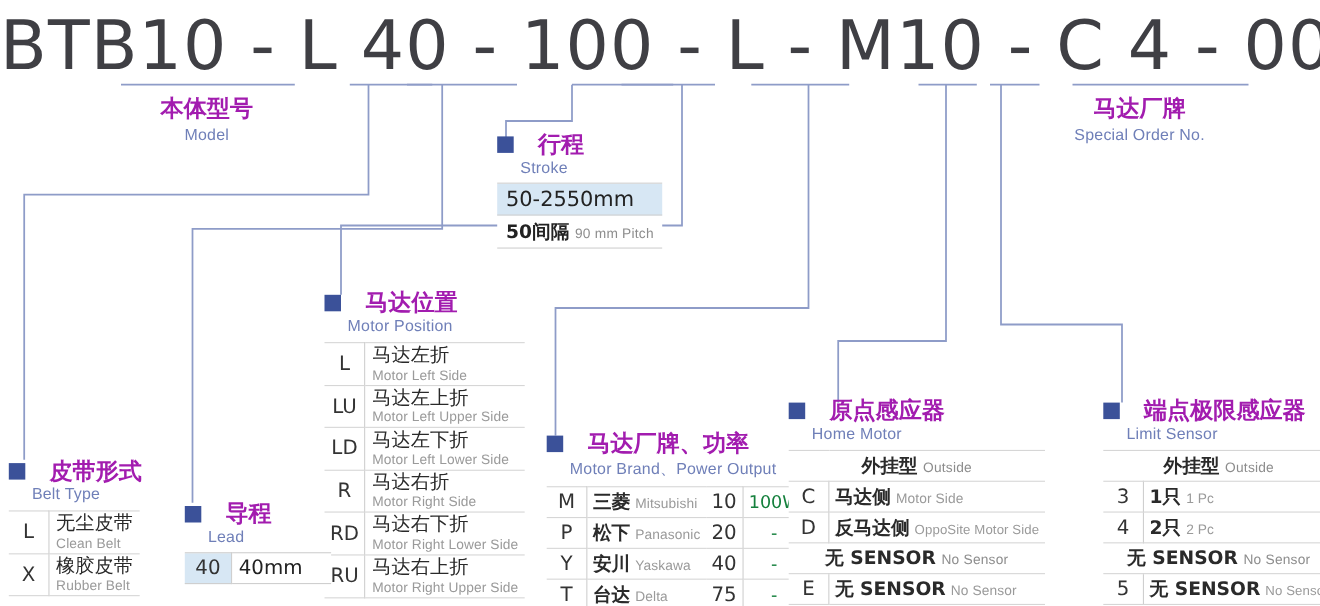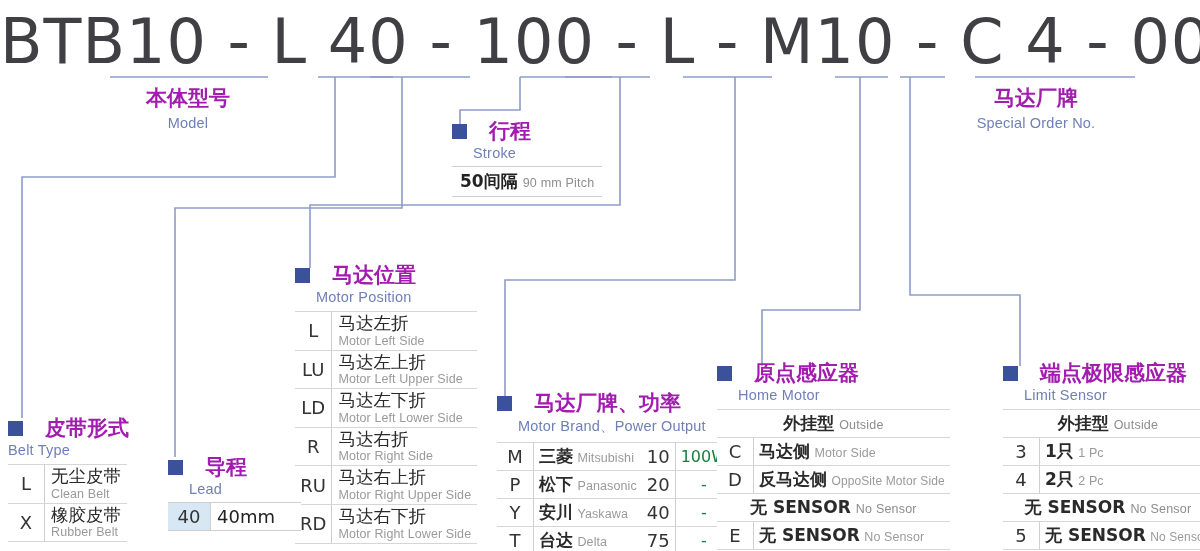--- a/index.html
+++ b/index.html
@@ -152,20 +152,23 @@
   </div>
 
   <div class="grp" id="g-stroke">
     <div class="hd">
       <span class="sq"></span>
       <span class="cn">行程</span>
     </div>
     <div class="en" style="margin-left:21px">Stroke</div>
     <table class="stroke-tab">
       <tbody>
+          <tr>
+        <td class="r1">50-2550mm</td>
+      </tr>
       <tr>
         <td class="r2">
           <span class="cn">50间隔</span><span class="en">90 mm Pitch</span>
         </td>
       </tr>
     </tbody>
       </table>
   </div>
 
   <div class="grp" id="g-motorpos">
@@ -198,33 +201,33 @@
         </td>
       </tr>
       <tr>
         <td class="key">R</td>
         <td class="val stack">
           <span class="cn">马达右折</span>
           <span class="en">Motor Right Side</span>
         </td>
       </tr>
       <tr>
+        <td class="key">RD</td>
+        <td class="val stack">
+          <span class="cn">马达右下折</span>
+          <span class="en">Motor Right Lower Side</span>
+        </td>
+      </tr>
+      <tr>
         <td class="key">RU</td>
         <td class="val stack">
           <span class="cn">马达右上折</span>
           <span class="en">Motor Right Upper Side</span>
         </td>
       </tr>
-      <tr>
-        <td class="key">RD</td>
-        <td class="val stack">
-          <span class="cn">马达右下折</span>
-          <span class="en">Motor Right Lower Side</span>
-        </td>
-      </tr>
     </tbody>
       </table>
   </div>
 
   <div class="grp" id="g-brand">
     <div class="hd">
       <span class="sq"></span>
       <span class="cn">马达厂牌、功率</span>
     </div>
     <div class="en" style="margin-left:21px">Motor Brand、Power Output</div>
@@ -354,21 +357,21 @@
       </tr>
     </tbody>
       </table>
   </div>
 
   <div class="grp" id="g-belt">
     <div class="hd">
       <span class="sq"></span>
       <span class="cn">皮带形式</span>
     </div>
-    <div class="en" style="">Belt Type</div>
+    <div class="en" style="margin-left:21px">Belt Type</div>
     <table class="t">
       <tbody>
           <tr>
         <td class="key">L</td>
         <td class="val stack">
           <span class="cn">无尘皮带</span>
           <span class="en">Clean Belt</span>
         </td>
       </tr>
       <tr>

